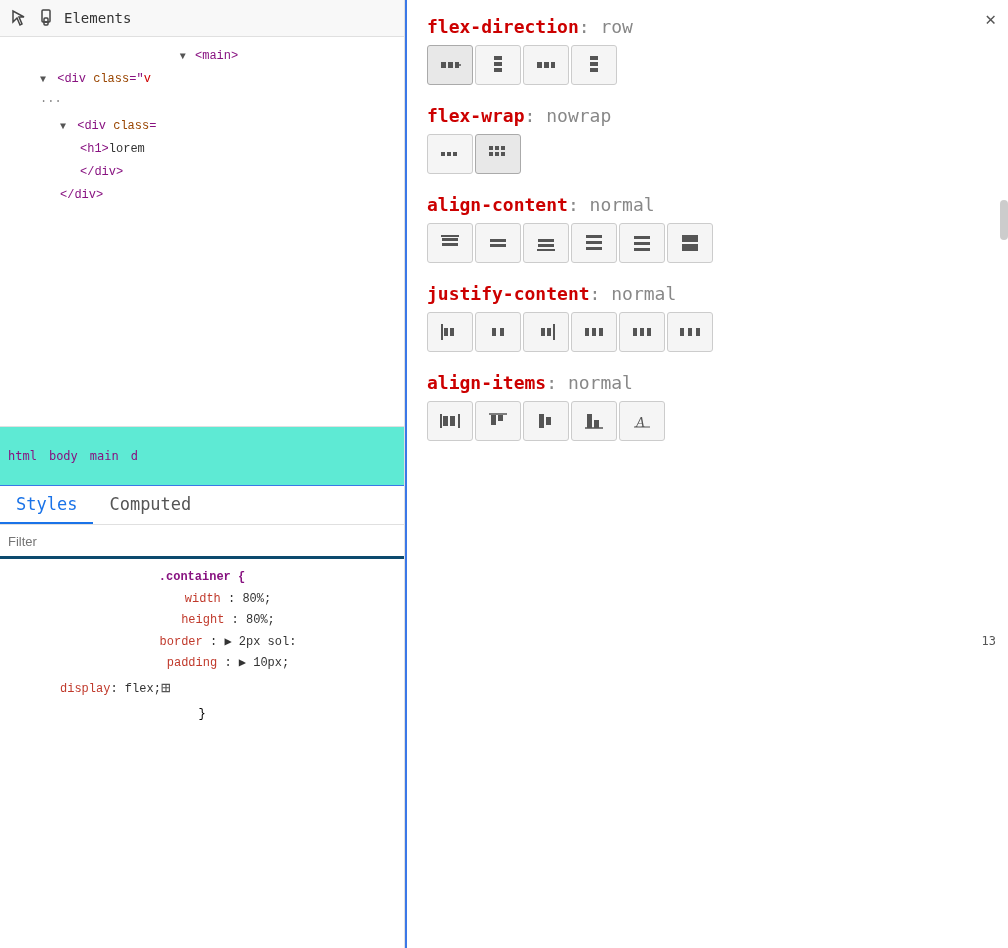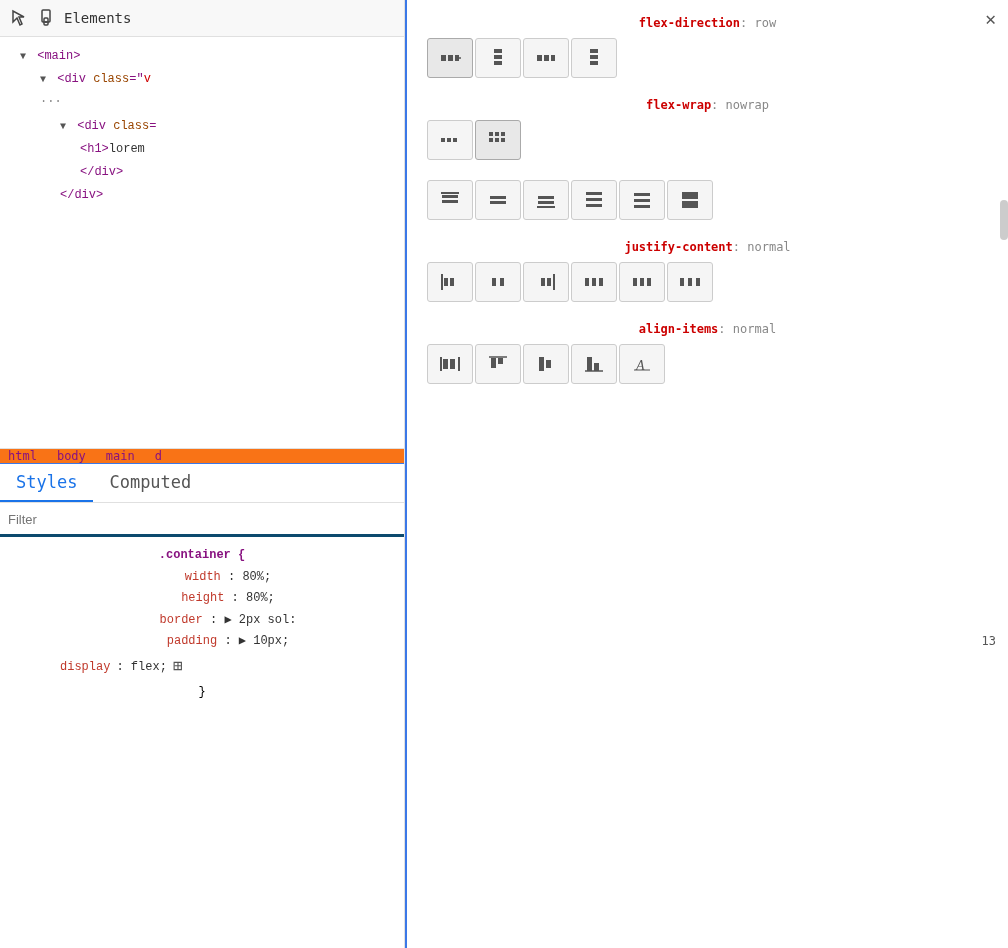--- a/index.html
+++ b/index.html
@@ -65,47 +65,47 @@
       flex: 1;
       overflow-y: auto;
     }
 
     .tree-line {
       padding: 2px 8px;
       white-space: nowrap;
       line-height: 1.6;
     }
 
-    .indent-1 { padding-left: 20px; }
+    .indent-1 { padding-left: 20px; text-align: center; }
     .indent-2 { padding-left: 40px; }
     .indent-3 { padding-left: 60px; }
     .indent-4 { padding-left: 80px; }
 
     .tag-purple { color: #881280; }
     .tag-red { color: #cc0000; }
     .attr-orange { color: #994500; }
 
     .triangle {
       display: inline-block;
       width: 10px;
       font-size: 10px;
       color: #555;
     }
 
     .ellipsis { color: #888; }
 
     
     .breadcrumb {
       display: flex;
-      gap: 16px;
-      padding: 0 8px;
+      gap: 8px;
+      padding: 22px 8px;
       font-size: 12px;
       border-top: 1px solid #e0e0e0;
       border-bottom: 1px solid #3b78e7;
-      background: #f97316;
+      background: #5eead4;
       flex-wrap: nowrap;
       overflow: hidden;
     }
 
     .breadcrumb-item {
       color: #881280;
       cursor: pointer;
       white-space: nowrap;
     }
 
@@ -181,23 +181,22 @@
       color: #555;
       cursor: pointer;
     }
 
     
     .flex-section {
       margin-bottom: 20px;
     }
 
     .flex-property-label {
-      font-size: 12px;
+      font-size: 18px;
       margin-bottom: 8px;
-      text-align: center;
     }
 
     .prop-name { color: #cc0000; font-weight: 600; }
     .prop-value { color: #888; }
 
     
     .icon-grid {
       display: flex;
       gap: 2px;
     }
@@ -332,21 +331,21 @@
         <span class="css-value">: 80%;</span>
       </div>
       <div class="css-line" style="padding-left:16px">
         <span class="css-property">border</span>
         <span class="css-value">: ▶ 2px sol:</span>
       </div>
       <div class="css-line" style="padding-left:16px">
         <span class="css-property">padding</span>
         <span class="css-value">: ▶ 10px;</span>
       </div>
-      <div class="css-line" style="padding-left:16px; display:flex; align-items:center; gap:6px">
+      <div class="css-line" style="padding-left:16px; display:flex; align-items:center; ">
         <span class="css-property">display</span>
         <span class="css-value">: flex;</span>
         <span style="font-size:16px; color:#555; cursor:pointer">⊞</span>
       </div>
       <div class="css-line">}</div>
     </div>
 
   </div>
 
   <div class="right-panel">
@@ -414,20 +413,23 @@
             <rect x="14" y="3" width="4" height="4" fill="#555"></rect>
             <rect x="2" y="9" width="4" height="4" fill="#555"></rect>
             <rect x="8" y="9" width="4" height="4" fill="#555"></rect>
             <rect x="14" y="9" width="4" height="4" fill="#555"></rect>
           </svg>
         </button>
       </div>
     </div>
 
     <div class="flex-section">
+      <div class="flex-property-label">
+        <span class="prop-name">align-content</span><span class="prop-value">: normal</span>
+      </div>
       <div class="icon-grid">
         <button class="icon-btn" title="start">
           <svg viewBox="0 0 22 22" fill="none">
             <line x1="2" y1="4" x2="20" y2="4" stroke="#555" stroke-width="2"></line>
             <rect x="3" y="6" width="16" height="3" fill="#555"></rect>
             <rect x="3" y="11" width="16" height="3" fill="#555"></rect>
           </svg>
         </button>
         <button class="icon-btn" title="center">
           <svg viewBox="0 0 22 22" fill="none">

